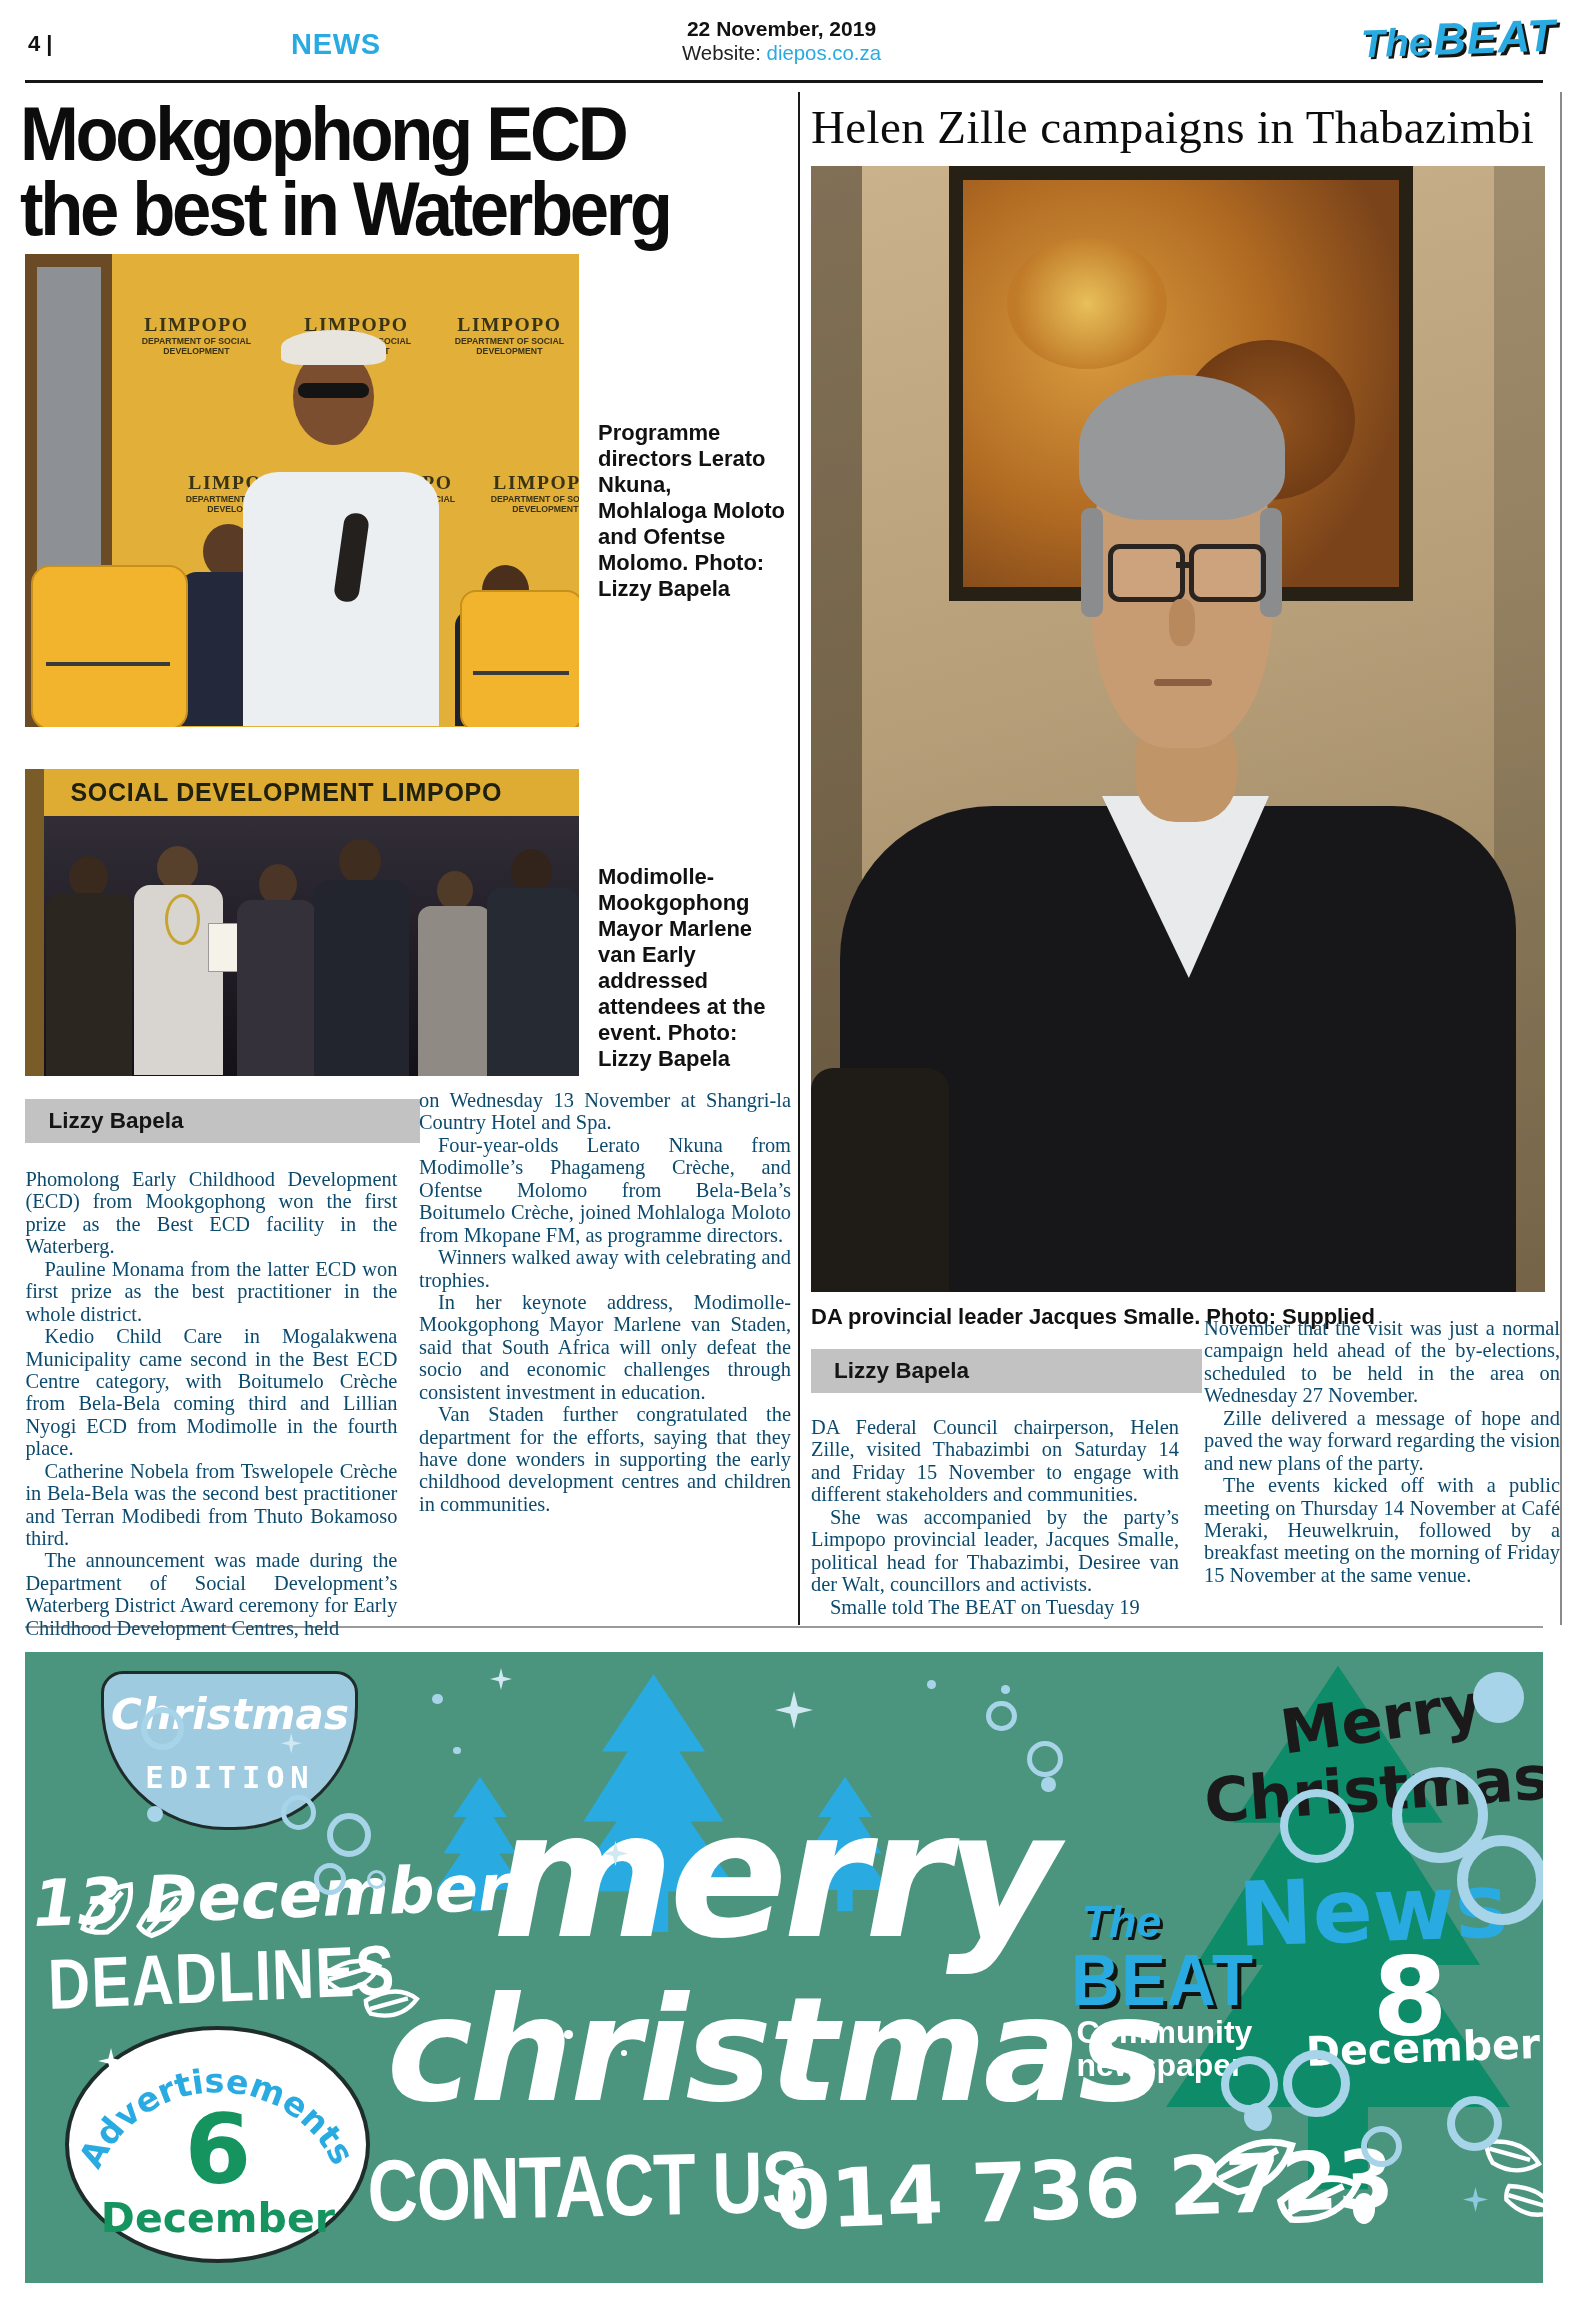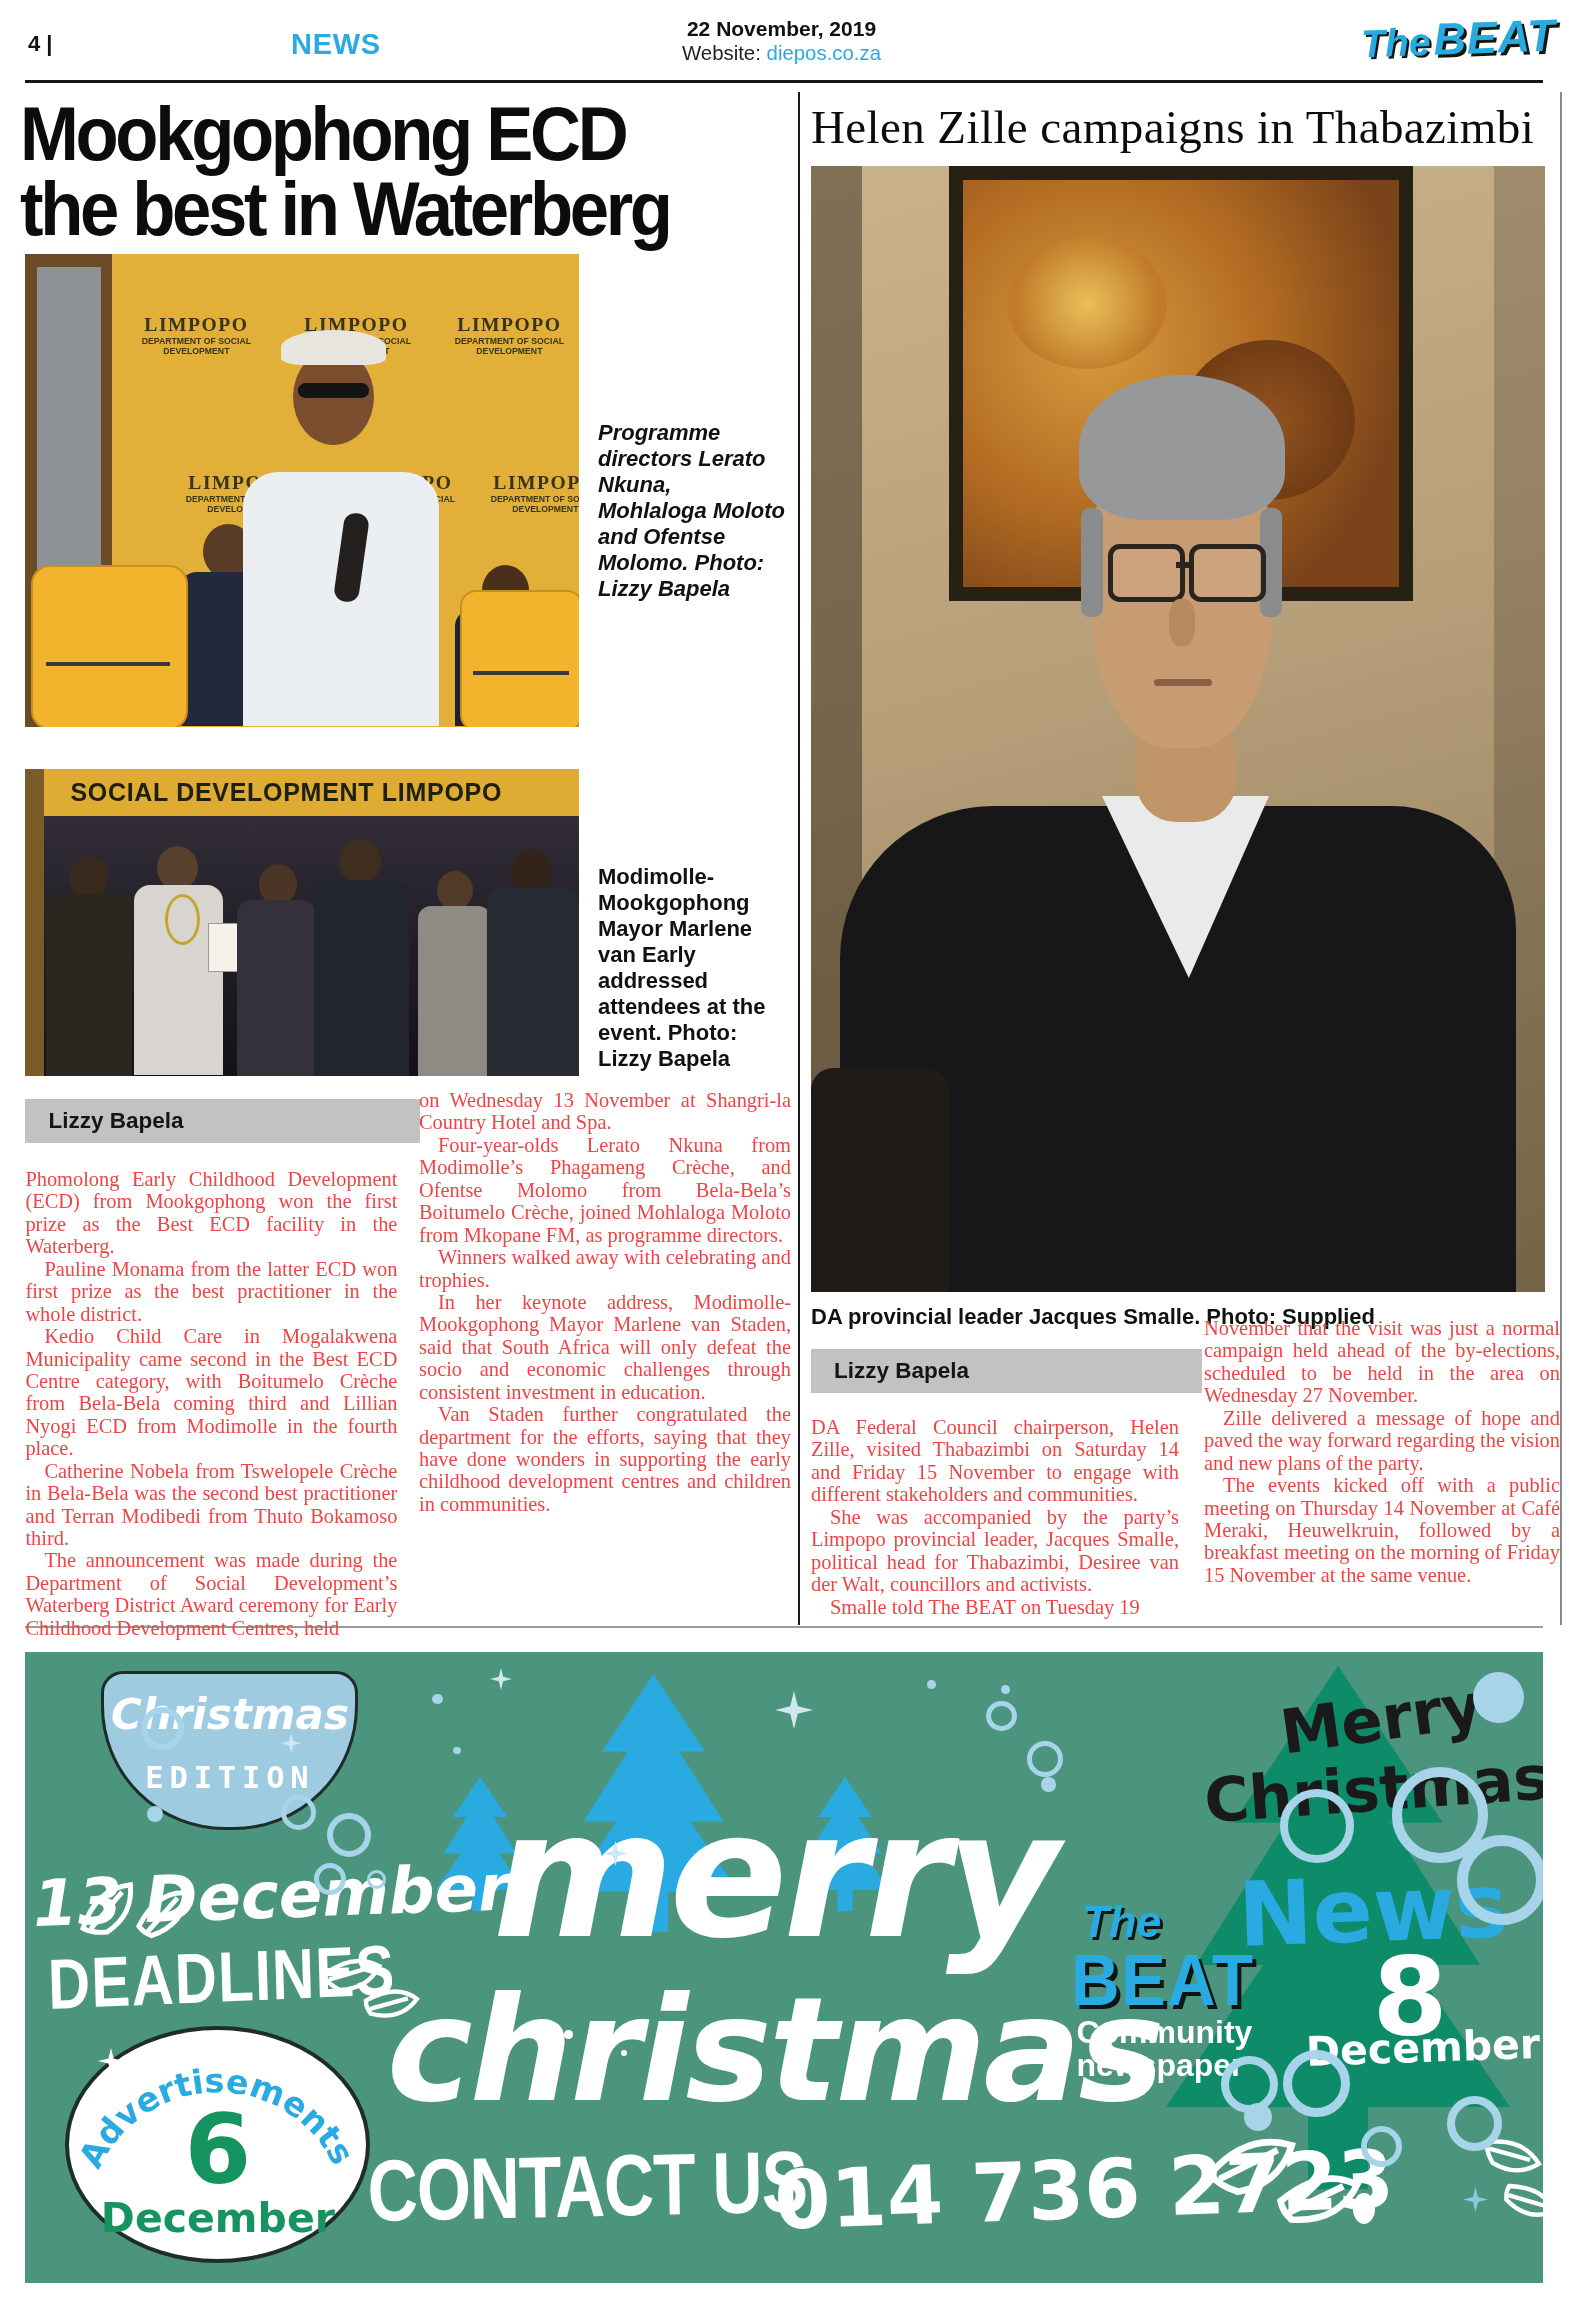--- a/index.html
+++ b/index.html
@@ -24,21 +24,21 @@
 
   
   .headline-left{font-weight:bold;font-size:76px;line-height:0.99;letter-spacing:-3.6px;
                  color:#0c0c0c;transform:scaleX(0.93);transform-origin:left top;white-space:nowrap;}
   .headline-right{font-family:"Liberation Serif",serif;font-size:47px;font-weight:400;
                   letter-spacing:0.4px;color:#0c0c0c;white-space:nowrap;}
   .caption{font-weight:bold;font-size:22px;line-height:1.18;color:#111;}
   .byline-box{background:#c2c2c2;display:flex;align-items:center;padding-left:23px;
               font-weight:bold;font-size:22.5px;color:#151515;}
   .bodycol{font-family:"Liberation Serif",serif;font-size:20.4px;line-height:1.1;
-           text-align:justify;color:#ef4444;}
+           text-align:justify;color:#0c4a6e;}
   .bodycol p{margin:0;}
   .bodycol p.indent{text-indent:19px;}
 
   
   .photo{overflow:hidden;}
   .photo1{background:#e2af38;}
   .p1-banner{font-weight:bold;font-size:33px;letter-spacing:1.5px;color:#1d1d1d;white-space:nowrap;}
   .logo-cell{width:124px;text-align:center;color:#3a3417;}
   .logo-name{font-family:"Liberation Serif",serif;font-weight:bold;font-size:19.6px;letter-spacing:1.5px;}
   .logo-dept{font-size:8.7px;font-weight:bold;line-height:1.2;}
@@ -155,21 +155,21 @@
     <div class="abs head" style="left:457px;top:311px;width:47px;height:51px;background:#4a2f1d;"></div>
     <div class="abs" style="left:430px;top:356px;width:109px;height:116px;background:#1d2230;border-radius:16px 16px 0 0;"></div>
 
     <div class="abs" style="left:5.8px;top:311px;width:153px;height:161px;background:#f2b42d;border:2.9px solid #c78f1b;border-radius:19px;">
       <div class="abs" style="left:13px;top:95px;width:124px;height:4.4px;background:#3a3a3a;"></div>
     </div>
     <div class="abs" style="left:435px;top:336px;width:119px;height:137px;background:#f2b42d;border:2.9px solid #c78f1b;border-radius:16px;">
       <div class="abs" style="left:10.2px;top:79px;width:96px;height:4.4px;background:#3a3a3a;"></div>
     </div>
   </div>
-  <div class="abs caption" style="left:598px;top:420px;width:188px;font-style:italic;">Programme directors Lerato Nkuna, Mohlaloga Moloto and Ofentse Molomo. Photo: Lizzy Bapela</div>
+  <div class="abs caption" style="left:598px;top:420px;width:188px;">Programme directors Lerato Nkuna, Mohlaloga Moloto and Ofentse Molomo. Photo: Lizzy Bapela</div>
 
   <div class="abs photo photo2" style="left:25.4px;top:769px;width:554px;height:307px;">
     <div class="abs" style="left:0;top:0;width:19px;height:307px;background:#7a5c28;"></div>
     <div class="abs p2-banner" style="left:19px;top:0;width:535px;height:47px;">SOCIAL DEVELOPMENT LIMPOPO</div>
     <div class="abs head" style="left:44px;top:87px;width:39px;height:42px;background:#3a2a1e;"></div>
     <div class="abs" style="left:20.4px;top:124px;width:86px;height:183px;background:#2c2620;border-radius:14.5px 14.5px 0 0;"></div>
     <div class="abs head" style="left:132px;top:77px;width:41px;height:44px;background:#57402c;"></div>
     <div class="abs" style="left:109px;top:116px;width:89px;height:190px;background:#d8d4cf;border-radius:16px 16px 0 0;"></div>
     <div class="abs" style="left:140px;top:125px;width:29px;height:45px;border:3.6px solid #c7a430;border-radius:50%;background:transparent;"></div>
     <div class="abs" style="left:183px;top:154px;width:63px;height:47px;background:#f5f2ea;border:1.5px solid #9a9a9a;"></div>

